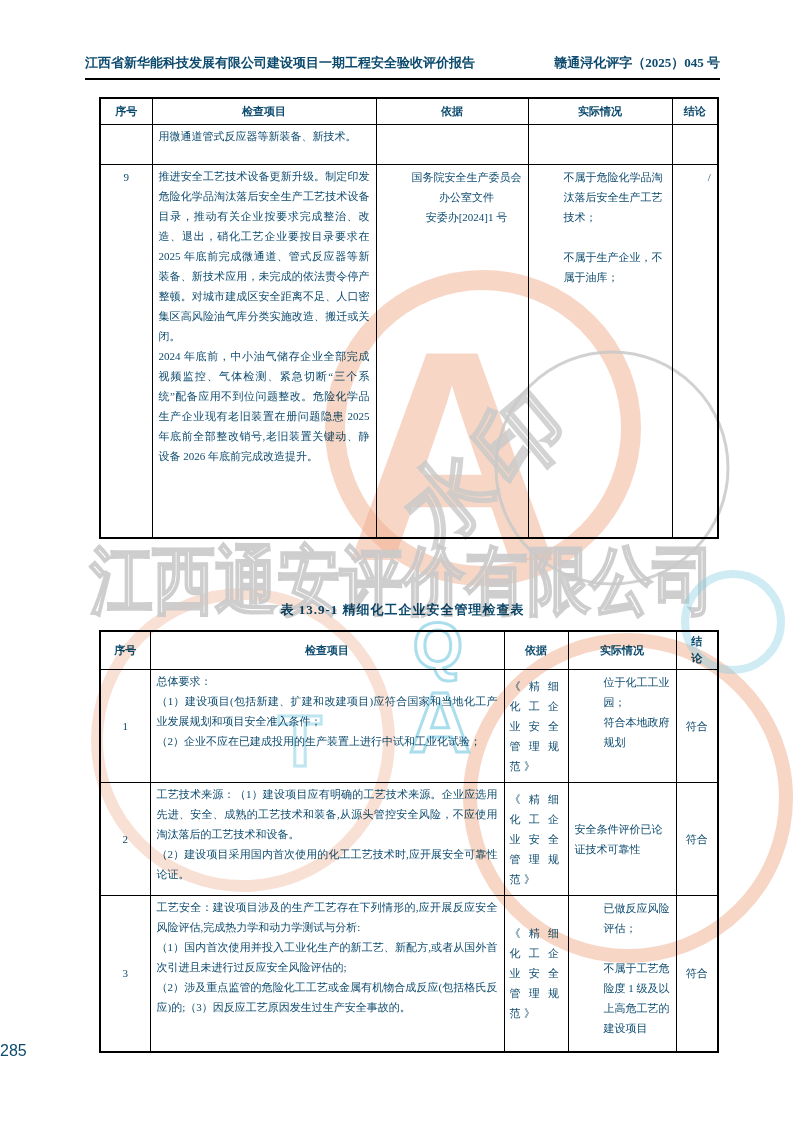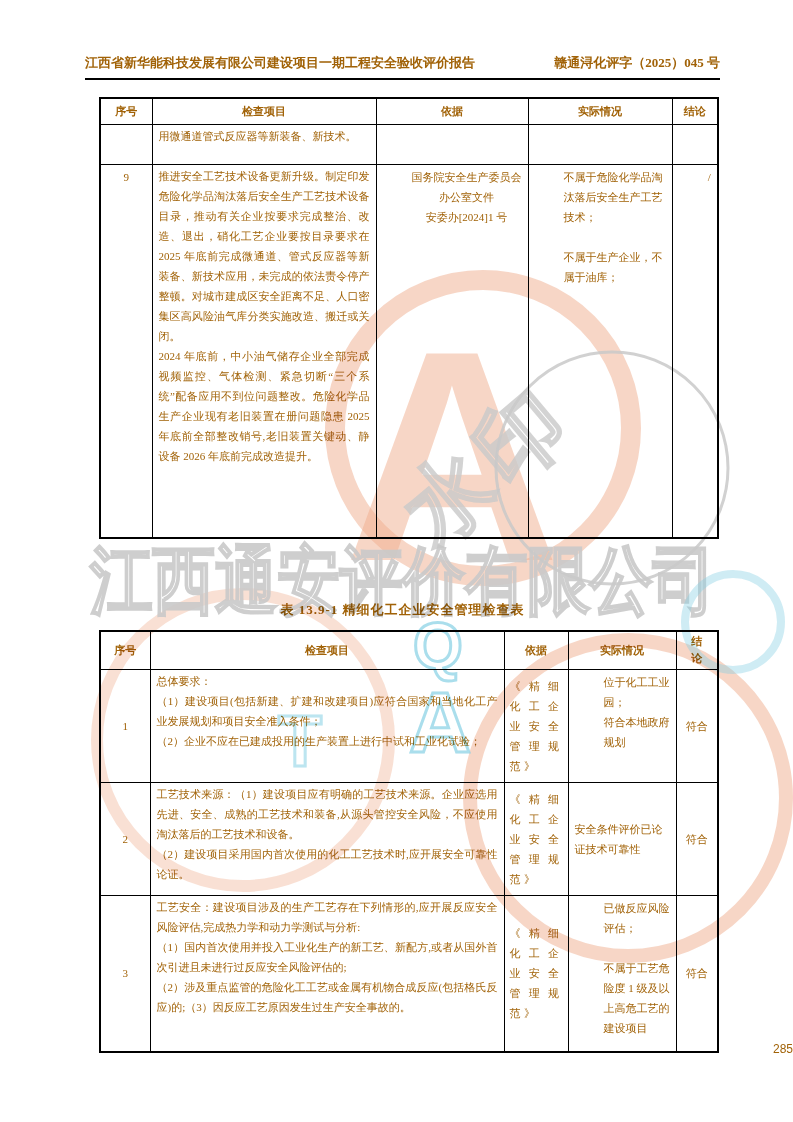--- a/index.html
+++ b/index.html
@@ -1,17 +1,17 @@
 <!DOCTYPE html>
 <html><head>
 <meta charset="utf-8">
 <style>
   html,body{margin:0;padding:0;background:#e8e8e8;}
   .page{position:relative;width:793px;height:1122px;background:#ffffff;overflow:hidden;
-        font-family:"Liberation Serif",serif;color:#a16207;margin:0 auto;}
+        font-family:"Liberation Serif",serif;color:#0c4a6e;margin:0 auto;}
   
   .hdr{position:absolute;left:85px;top:54px;width:635px;display:flex;justify-content:space-between;
        align-items:flex-end;font-weight:bold;font-size:13px;padding-bottom:6px;border-bottom:2px solid #000;}
   
   table{border-collapse:collapse;table-layout:fixed;position:absolute;background:transparent;}
   .t1{left:99px;top:97px;width:620px;border:2px solid #000;}
   .t2{left:99px;top:630px;width:620px;border:2px solid #000;}
   th,td{border:1px solid #000;font-size:11px;line-height:20px;padding:1px 6px;overflow:hidden;}
   th{font-weight:bold;text-align:center;vertical-align:middle;padding:1px 2px;}
   .t1 tr.h{height:26px;} .t1 tr.rc{height:40px;} .t1 tr.r9{height:374px;}
@@ -28,21 +28,21 @@
   .t2 td.basis{text-align:justify;letter-spacing:3.5px;line-height:20px;padding:6px 5px;}
   td.actual{white-space:pre-line;text-align:left;margin-left:48px;}
   td.vtop{vertical-align:top;padding-top:2px;padding-left:35px;}
   td.concl{text-align:center;line-height:20px;}
   .th-narrow{padding:0 11px;line-height:17px;}
   
   .sec-heading{position:absolute;left:85px;top:549px;font-size:19px;font-weight:bold;
                letter-spacing:2.5px;font-family:"Liberation Serif",serif;}
   .tbl-caption{position:absolute;left:85px;top:601px;width:635px;text-align:center;
                font-size:13px;font-weight:bold;letter-spacing:1px;}
-  .pageno{position:absolute;left:0;top:1042px;width:793px;text-align:right;font-size:12px;
+  .pageno{position:absolute;left:0;top:1042px;width:793px;text-align:left;font-size:16px;
           font-family:"Liberation Sans",sans-serif;}
   
   .wm{position:absolute;left:0;top:0;width:793px;height:1122px;z-index:4;
       pointer-events:none;mix-blend-mode:multiply;}
 </style>
 </head>
 <body>
 
 <div class="page">
 

